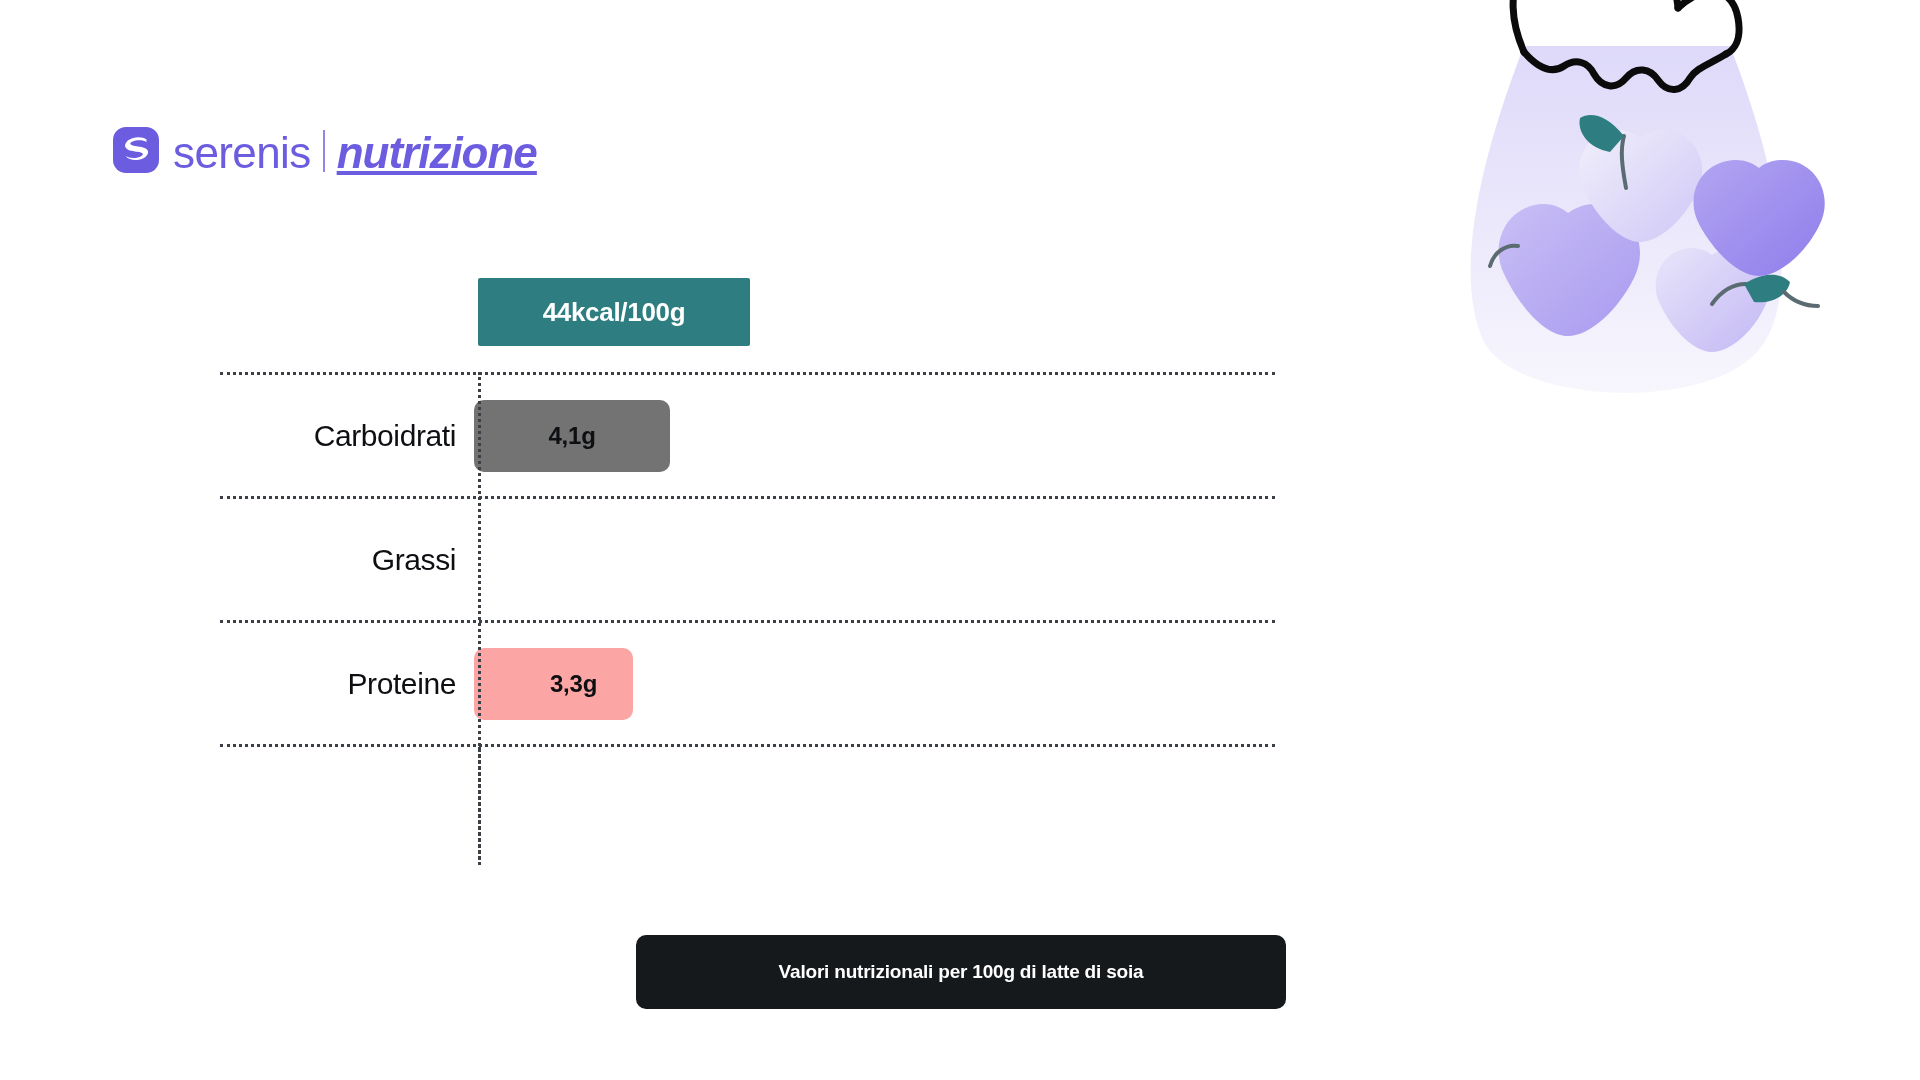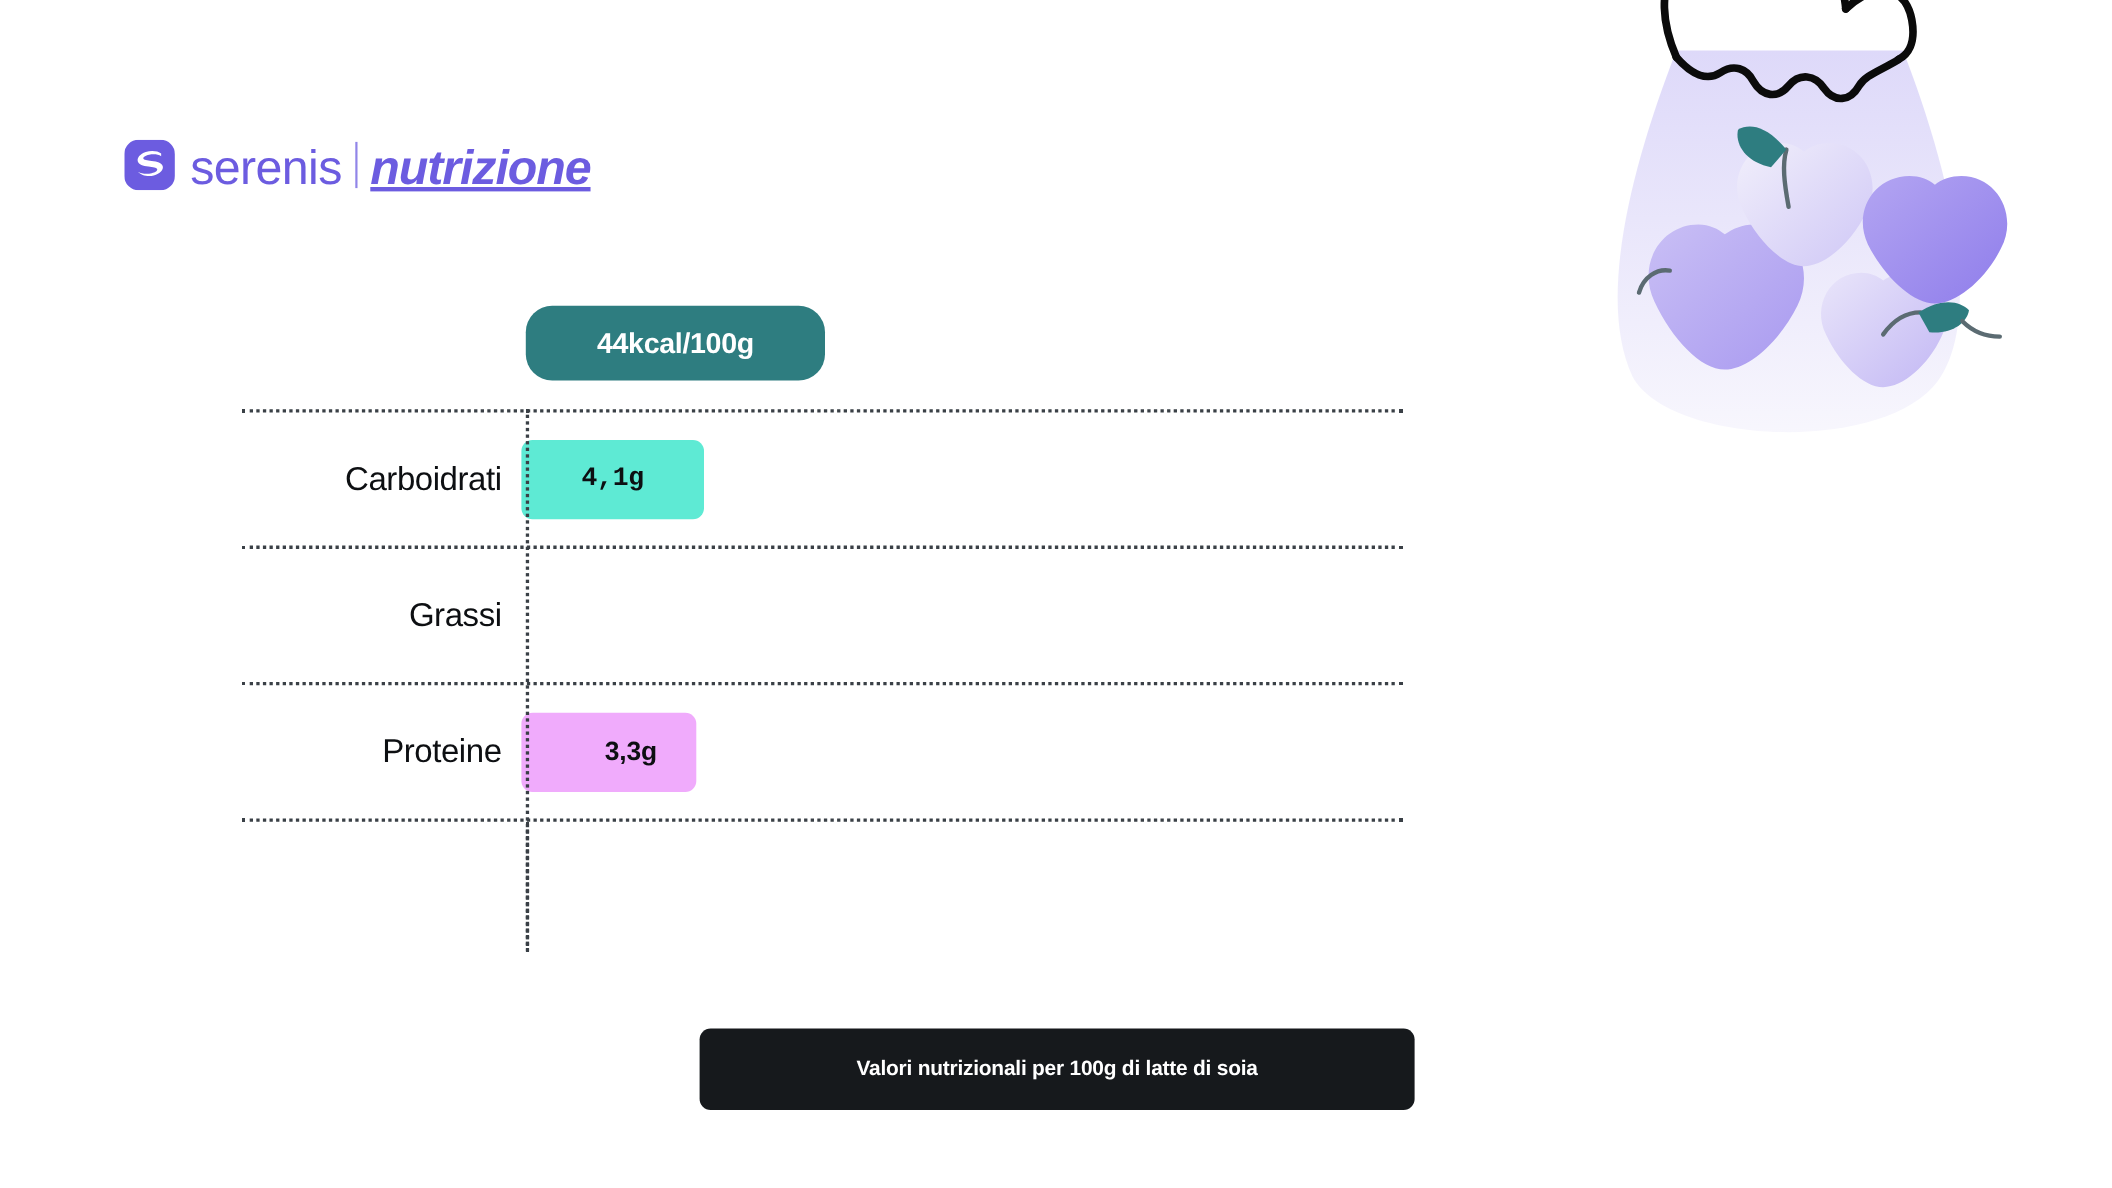--- a/index.html
+++ b/index.html
@@ -71,21 +71,21 @@
     height: 104px;
     position: relative;
   }
   .kcal-badge {
     position: absolute;
     left: 258px;
     top: 10px;
     height: 68px;
     min-width: 272px;
     background: #2E7D80;
-    border-radius: 24px;
+    border-radius: 2px;
     display: flex;
     align-items: center;
     justify-content: center;
     color: #ffffff;
     font-size: 26px;
     font-weight: 700;
     letter-spacing: -0.3px;
   }
 
   .grid {
@@ -258,36 +258,36 @@
   </div>
 
   <div class="grid">
     <div class="axis"></div>
 
     <div class="hline"></div>
 
     <div class="row">
       <div class="row-label">Carboidrati</div>
       <div class="row-bar-area">
-        <div class="bar" id="bar-0" style="width: 166px; background-color: #5eead4; color: rgb(13, 15, 18); font-family: Liberation Mono, monospace;">4,1g</div>
+        <div class="bar" id="bar-0" style="width: 196px; background-color: #737373; color: rgb(13, 15, 18);">4,1g</div>
       </div>
     </div>
 
     <div class="hline"></div>
 
     <div class="row">
       <div class="row-label">Grassi</div>
     </div>
 
     <div class="hline"></div>
 
     <div class="row">
       <div class="row-label">Proteine</div>
       <div class="row-bar-area">
-        <div class="bar" id="bar-2" style="width: 159px; background-color: #f0abfc; color: rgb(13, 15, 18); padding-left: 40px;">3,3g</div>
+        <div class="bar" id="bar-2" style="width: 159px; background-color: #fca5a5; color: rgb(13, 15, 18); padding-left: 40px;">3,3g</div>
       </div>
     </div>
 
     <div class="hline"></div>
 
     <div class="tail-wrap">
       <div class="axis-tail"></div>
     </div>
   </div>
 </div>

